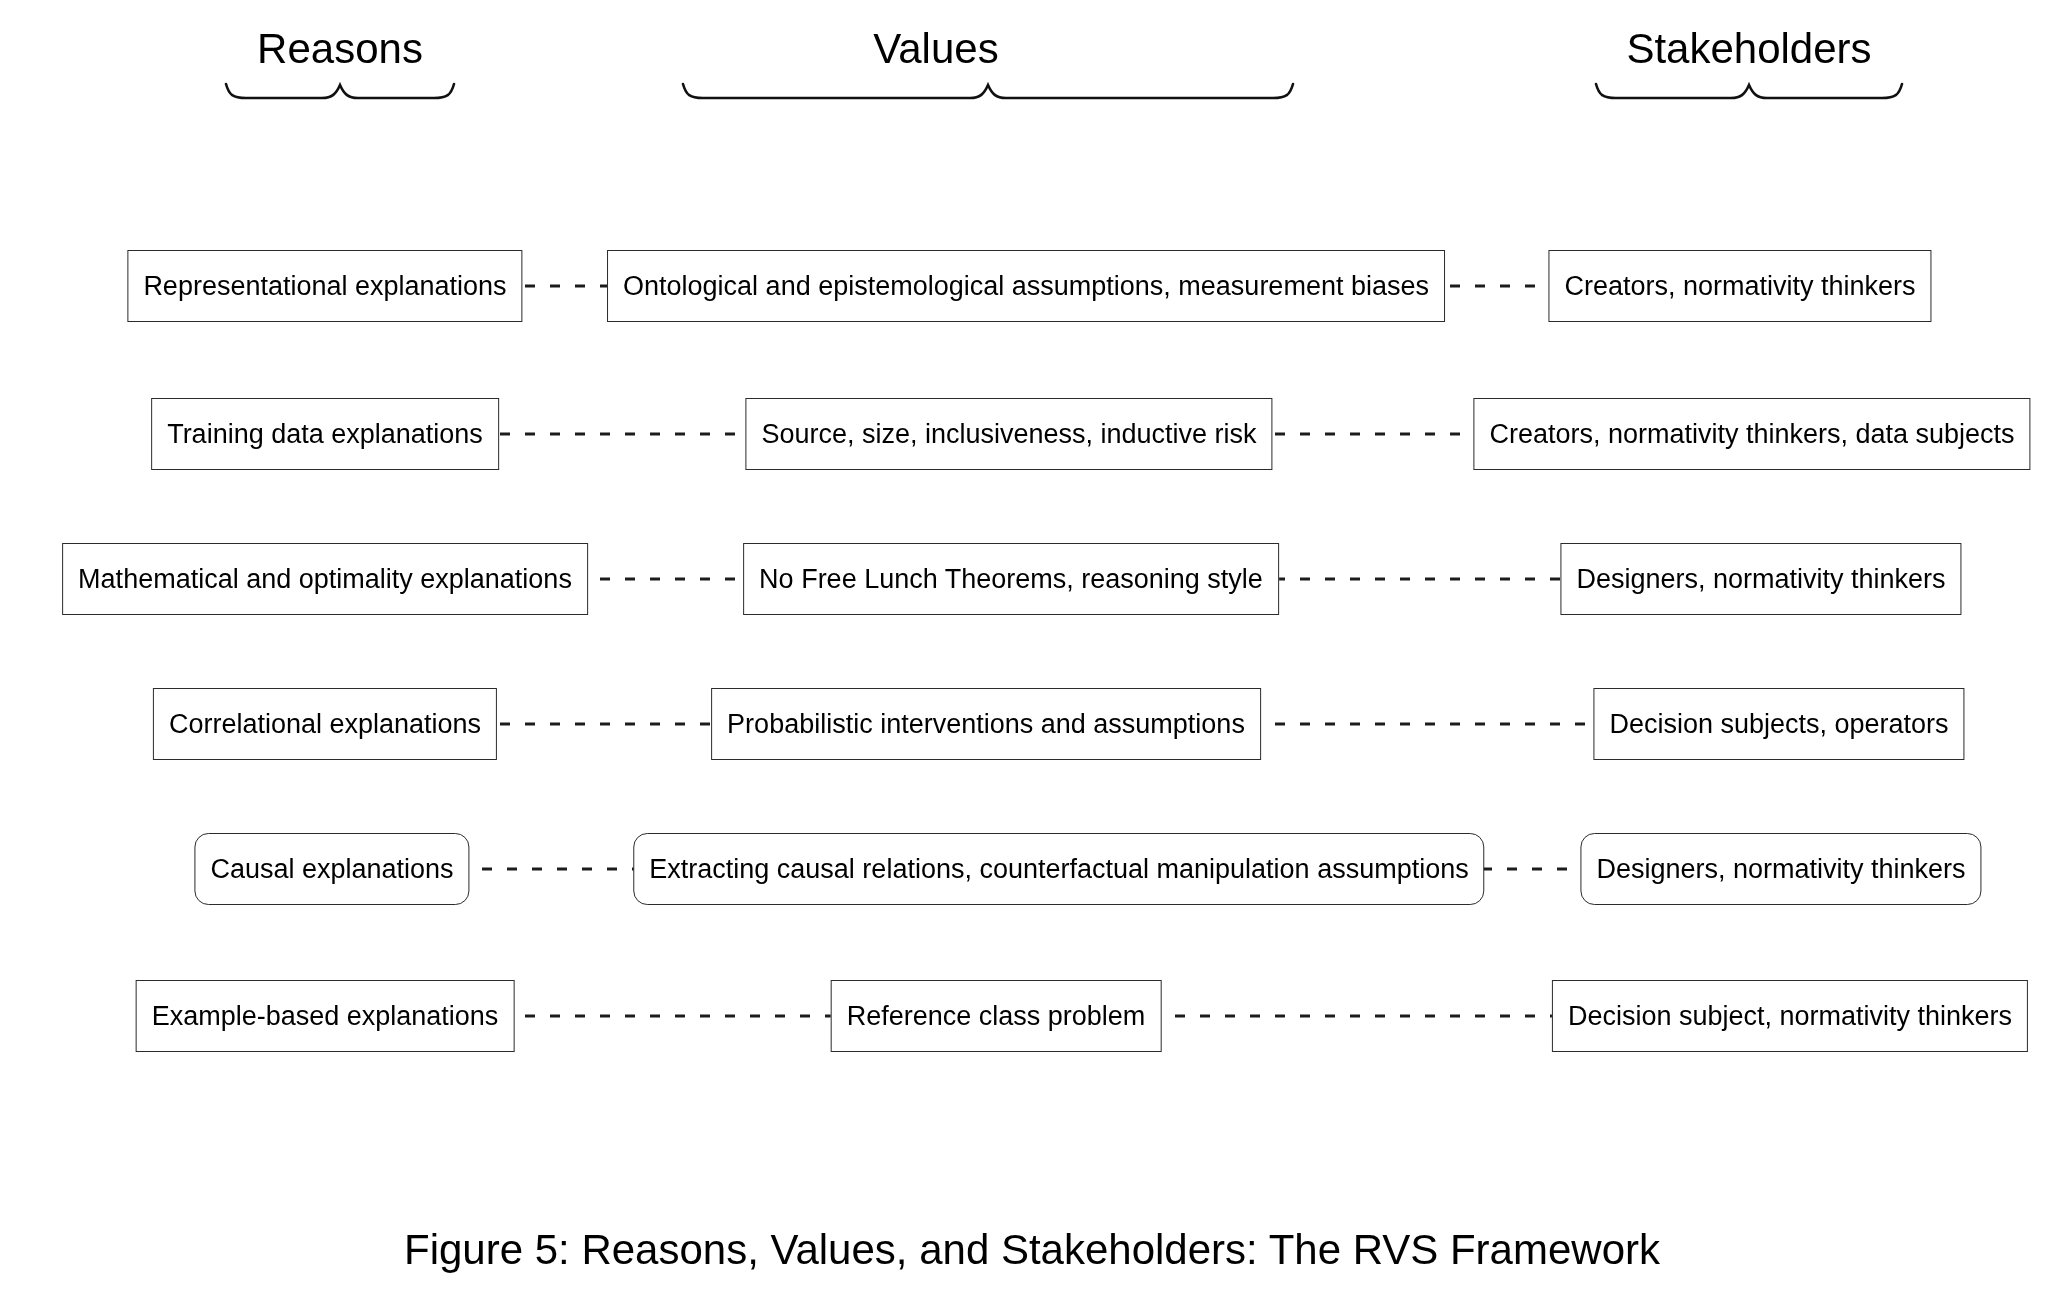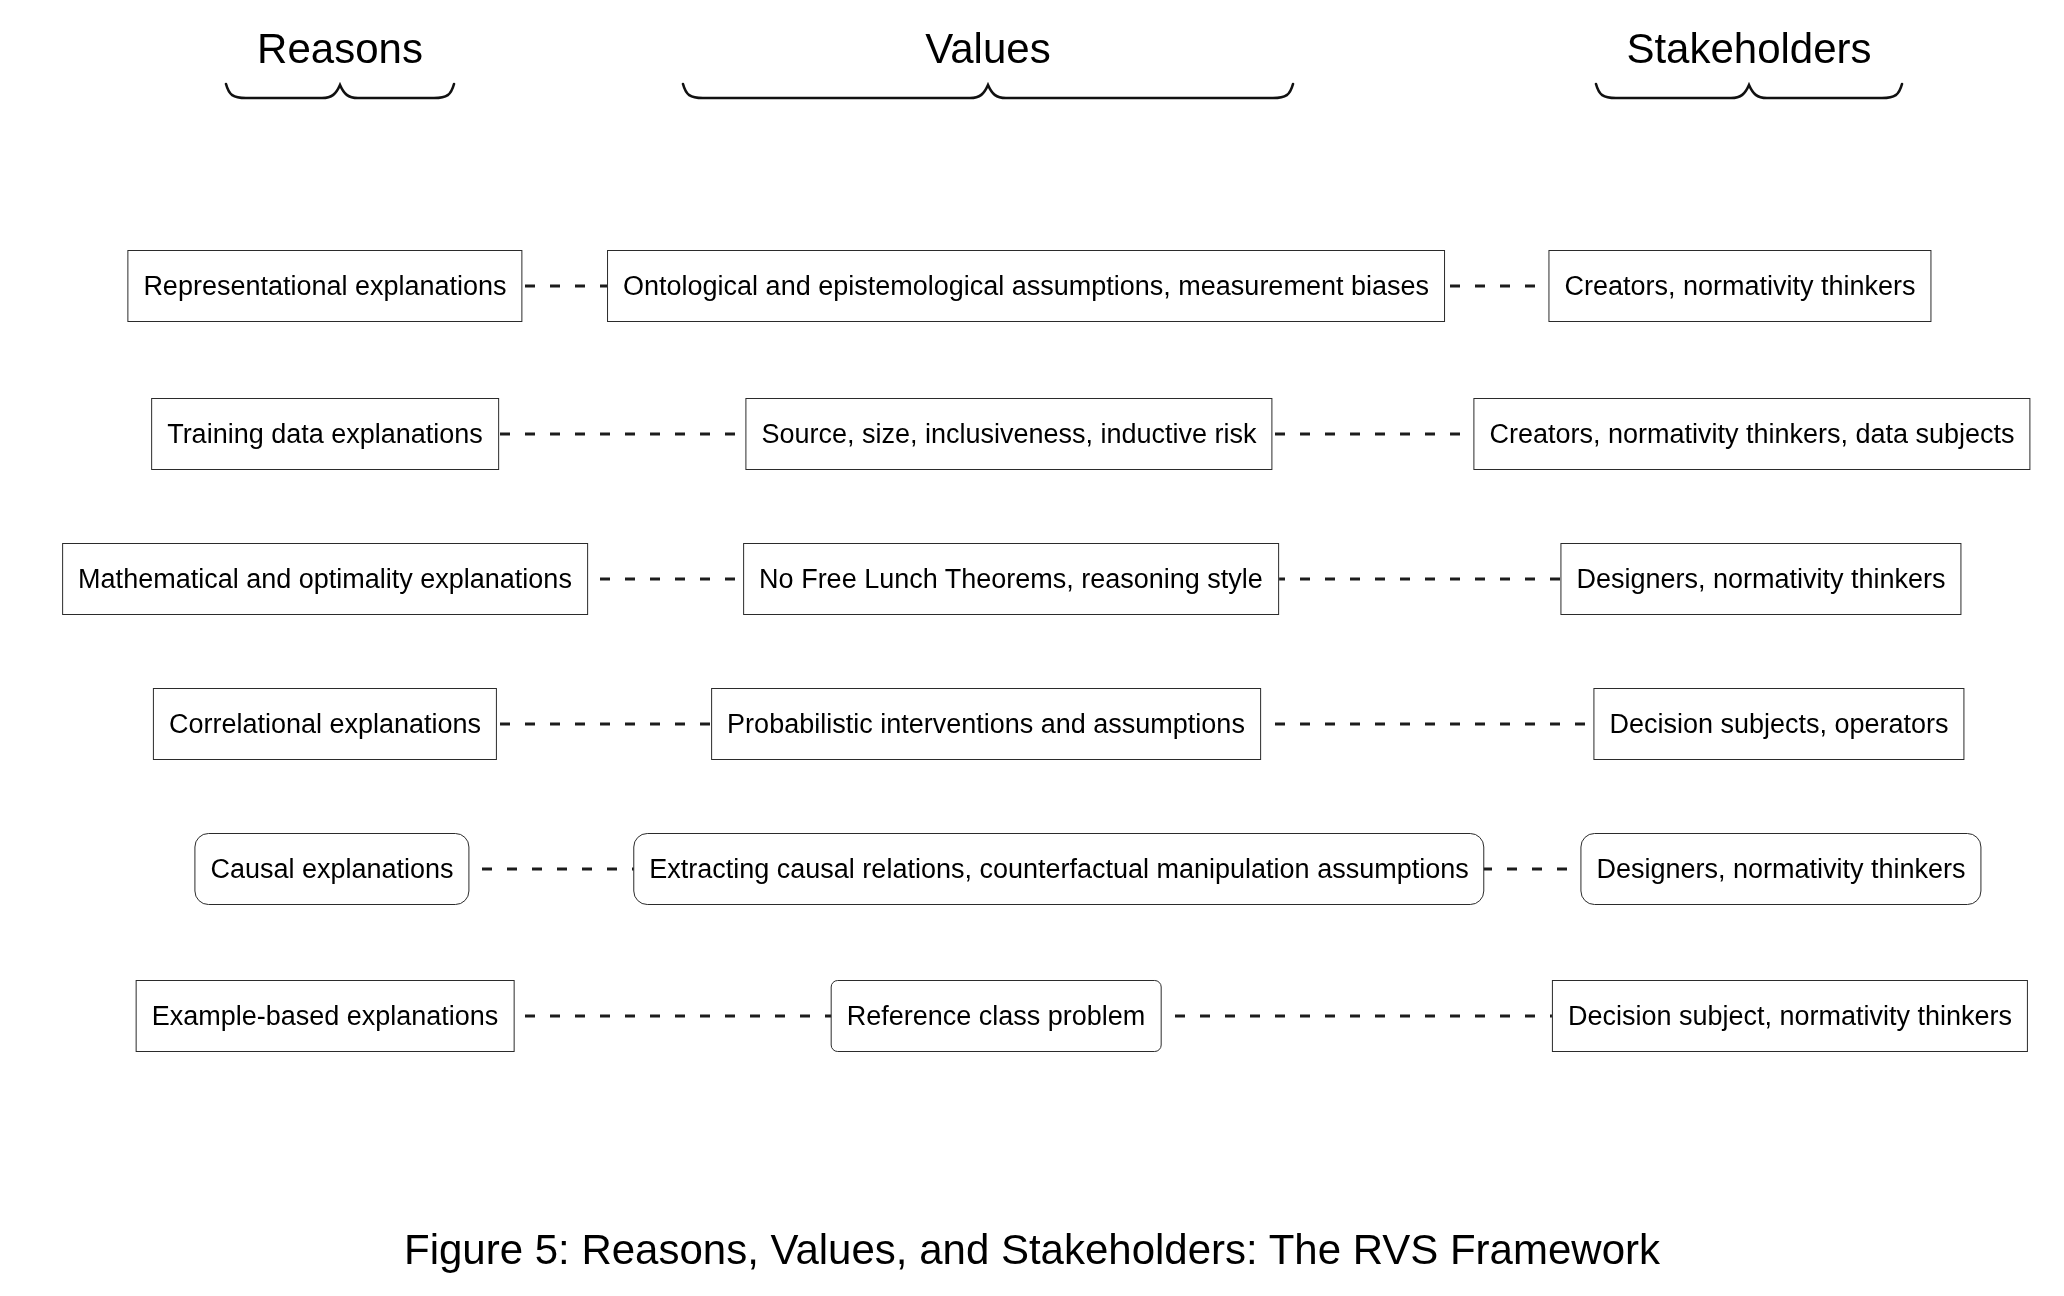--- a/index.html
+++ b/index.html
@@ -44,21 +44,21 @@
     transform: translateY(-50%);
     background: repeating-linear-gradient(90deg, #1c1c1c 0 10px, transparent 10px 25px);
     z-index: 1;
   }
   
   .y1 { top: 286px; }  .y2 { top: 434px; }  .y3 { top: 579px; }
   .y4 { top: 724px; }  .y5 { top: 869px; border-radius: 14px; }  .y6 { top: 1016px; }
   
   .lx  { left: 325px; } .lx5 { left: 332px; }
   .m1 { left: 1026px; } .m2 { left: 1009px; } .m3 { left: 1011px; }
-  .m4 { left: 986px; }  .m5 { left: 1059px; } .m6 { left: 996px; border-radius: 7px; }
+  .m4 { left: 986px; }  .m5 { left: 1059px; } .m6 { left: 996px; }
   .s1 { left: 1740px; } .s2 { left: 1752px; } .s3 { left: 1761px; }
   .s4 { left: 1779px; } .s5 { left: 1781px; } .s6 { left: 1790px; }
   
   .c1 { left: 325px; width: 1415px; }
   .c2 { left: 325px; width: 1427px; }
   .c3 { left: 325px; width: 1436px; }
   .c4 { left: 325px; width: 1454px; }
   .c5 { left: 332px; width: 1449px; }
   .c6 { left: 325px; width: 1465px; }
   .caption {
@@ -69,21 +69,21 @@
     text-align: center;
     font-size: 42px;
   }
 </style>
 </head>
 <body>
 
 <div class="canvas">
 
   <div class="col-header" style="left:340px">Reasons</div>
-  <div class="col-header" style="left:988px">Values</div>
+  <div class="col-header" style="left:936px">Values</div>
   <div class="col-header" style="left:1749px">Stakeholders</div>
 
   <svg class="brace" style="left:224px" width="232" height="26" viewBox="0 0 232 26">
     <path d="M 2 4 C 5 15, 9 18, 22 18 L 98 18 C 108 18, 112 14, 116 5 C 120 14, 124 18, 134 18 L 210 18 C 223 18, 227 15, 230 4" fill="none" stroke="#111111" stroke-width="2.6" stroke-linecap="round"></path>
   </svg>
   <svg class="brace" style="left:681px" width="614" height="26" viewBox="0 0 614 26">
     <path d="M 2 4 C 5 15, 9 18, 22 18 L 289 18 C 299 18, 303 14, 307 5 C 311 14, 315 18, 325 18 L 592 18 C 605 18, 609 15, 612 4" fill="none" stroke="#111111" stroke-width="2.6" stroke-linecap="round"></path>
   </svg>
   <svg class="brace" style="left:1594px" width="310" height="26" viewBox="0 0 310 26">
     <path d="M 2 4 C 5 15, 9 18, 22 18 L 137 18 C 147 18, 151 14, 155 5 C 159 14, 163 18, 173 18 L 288 18 C 301 18, 305 15, 308 4" fill="none" stroke="#111111" stroke-width="2.6" stroke-linecap="round"></path>

